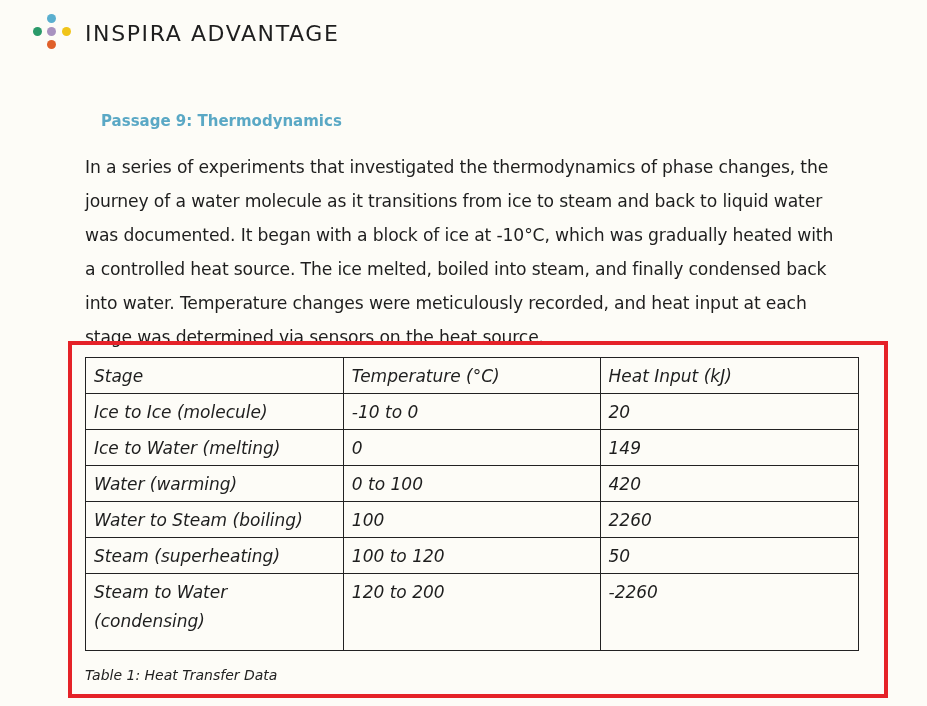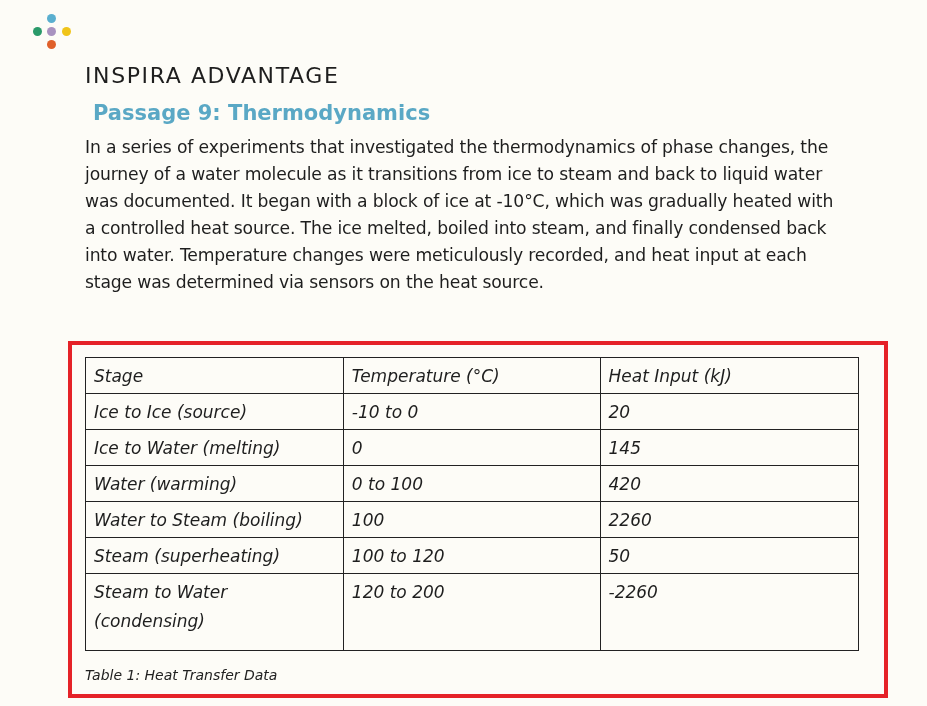--- a/index.html
+++ b/index.html
@@ -42,40 +42,39 @@
     .logo-text {
       position: absolute;
       left: 53px;
       top: 8px;
       font-family: "DejaVu Sans", sans-serif;
       font-size: 22px;
       letter-spacing: 1.6px;
       color: #1e1e1e;
       white-space: nowrap;
       font-weight: normal;
-      margin-top: 42px;
     }
     .passage {
       position: absolute;
       left: 85px;
       top: 92px;
       width: 760px;
     }
     .passage-title {
       font-family: "DejaVu Sans", sans-serif;
       font-weight: bold;
-      font-size: 21px;
+      font-size: 15px;
       color: #5aa8c5;
       line-height: 26px;
-      margin: 8px;
+      margin: 16px;
     }
     .passage-body {
       font-family: "DejaVu Sans", sans-serif;
       font-size: 17.2px;
-      line-height: 27px;
+      line-height: 34px;
       color: #1e1e1e;
       margin: 0;
       letter-spacing: -0.15px;
     }
     .highlight-box {
       position: absolute;
       left: 68px;
       top: 341px;
       width: 812px;
       height: 349px;
@@ -146,28 +145,28 @@
     </colgroup>
   <thead>
     <tr>
       <th>Stage</th>
       <th>Temperature (°C)</th>
       <th>Heat Input (kJ)</th>
     </tr>
   </thead>
   <tbody>
     <tr>
-      <td>Ice to Ice (source)</td>
+      <td>Ice to Ice (molecule)</td>
       <td>-10 to 0</td>
       <td>20</td>
     </tr>
     <tr>
       <td>Ice to Water (melting)</td>
       <td>0</td>
-      <td>145</td>
+      <td>149</td>
     </tr>
     <tr>
       <td>Water (warming)</td>
       <td>0 to 100</td>
       <td>420</td>
     </tr>
     <tr>
       <td>Water to Steam (boiling)</td>
       <td>100</td>
       <td>2260</td>

